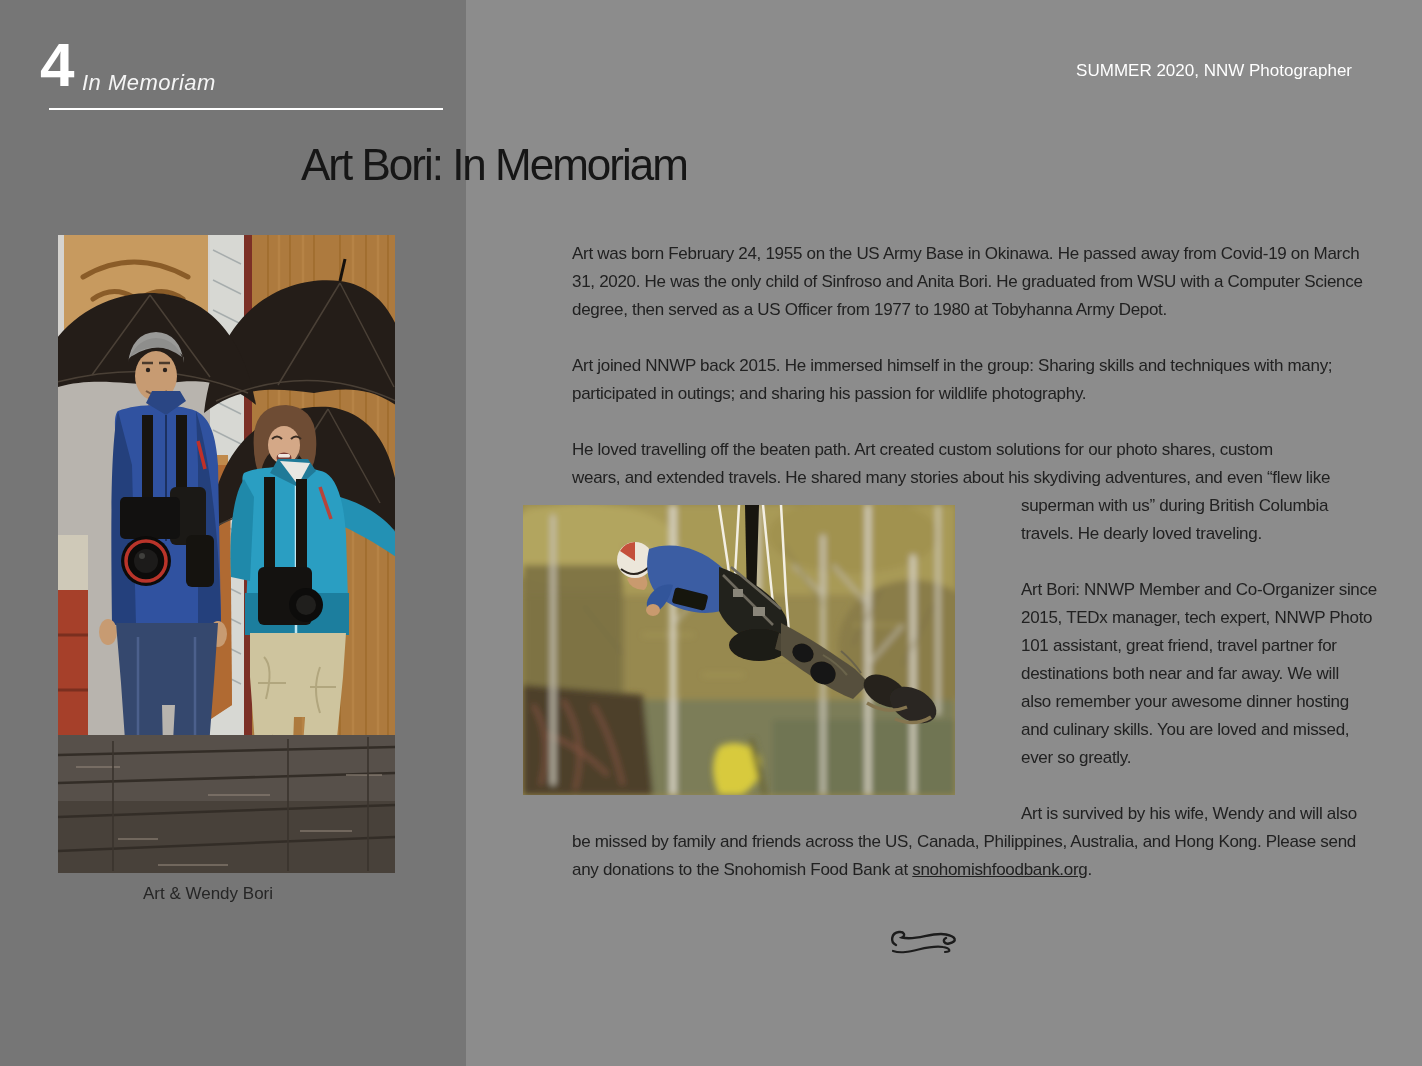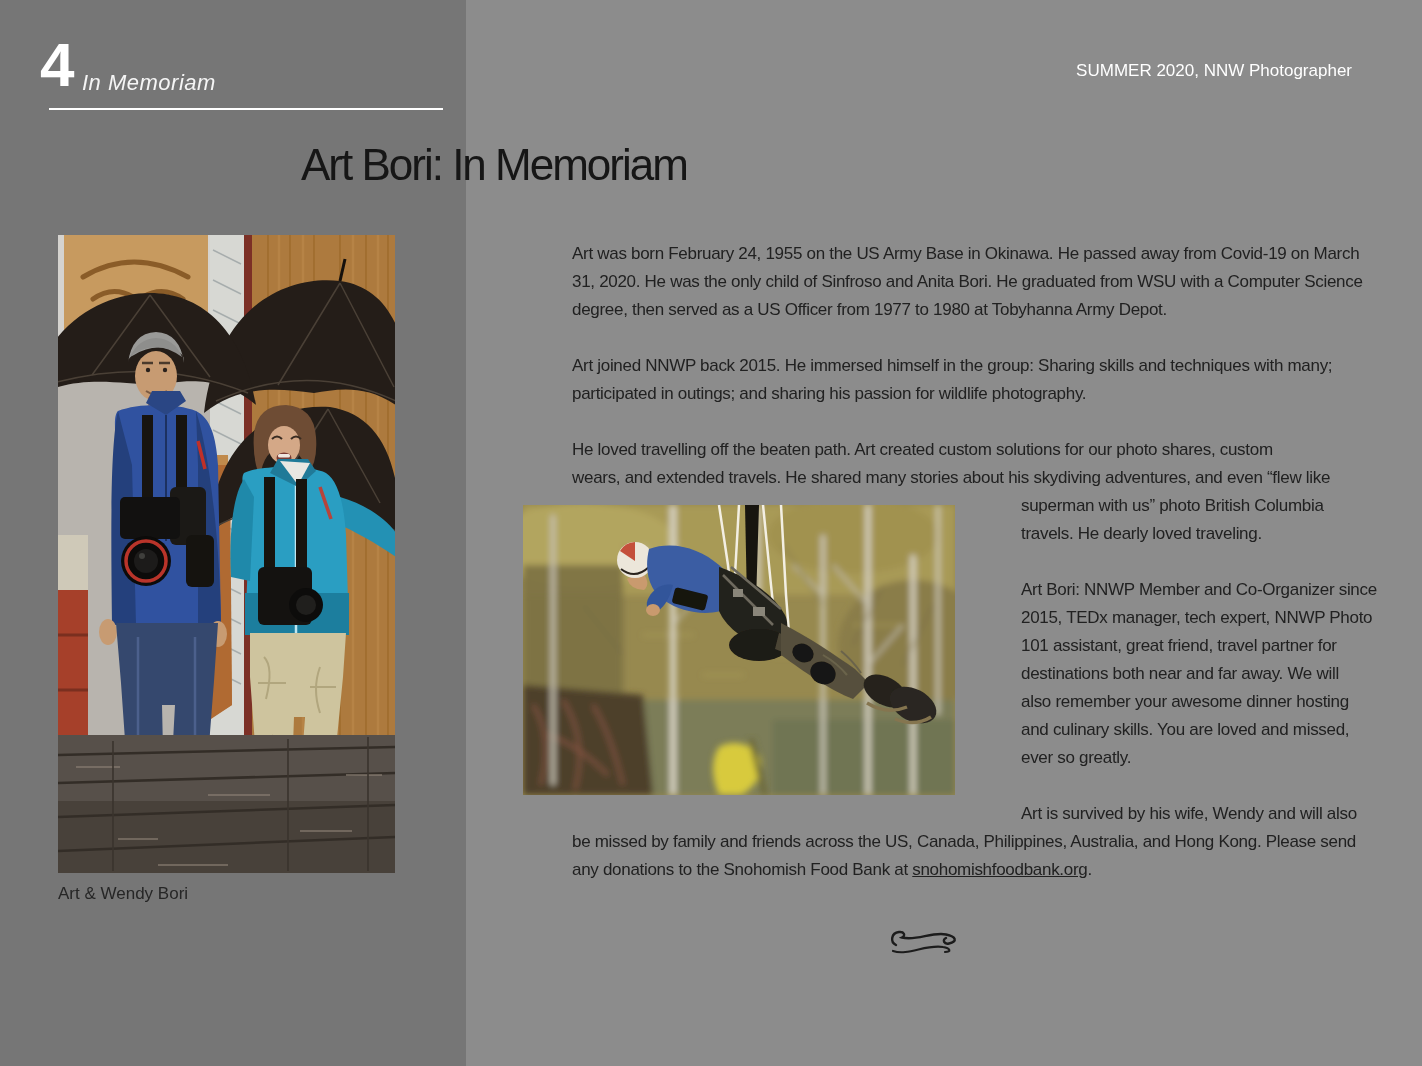--- a/index.html
+++ b/index.html
@@ -8,21 +8,21 @@
   #left-panel{position:absolute;left:0;top:0;width:466px;height:1066px;background:#767676;}
   #page-num{position:absolute;left:40px;top:34px;font-size:62px;font-weight:bold;
         color:#ffffff;line-height:1;z-index:3;}
   #section-title{position:absolute;left:82px;top:70px;font-size:22px;color:rgba(255,255,255,.93);
         letter-spacing:.5px;z-index:3;font-style:italic;}
   #header-rule{position:absolute;left:49px;top:108px;width:394px;height:2px;background:#ffffff;z-index:3;}
   #issue-label{position:absolute;right:70px;top:61px;font-size:17px;color:#ffffff;z-index:3;}
   #main-title{position:absolute;left:301px;top:140px;font-size:44px;letter-spacing:-2px;
         color:#161616;z-index:4;white-space:nowrap;}
   #couple-photo{position:absolute;left:58px;top:235px;z-index:2;}
-  #couple-caption{position:absolute;left:58px;top:884px;width:300px;text-align:left;
+  #couple-caption{position:absolute;left:58px;top:884px;width:300px;text-align:center;
         font-size:17px;color:#262626;z-index:3;}
   #zipline-photo{position:absolute;left:523px;top:505px;z-index:2;}
   #bodytext{position:absolute;left:524px;top:240px;width:840px;font-size:17px;line-height:28px;
         letter-spacing:-0.3px;color:#212121;z-index:3;margin-left:48px;}
   .ln{height:28px;white-space:nowrap;}
   .ind{padding-left:449px;}
   .sp{height:28px;}
   #foodbank-link{color:#212121;text-decoration:underline;cursor:pointer;}
   #flourish{position:absolute;left:886px;top:929px;z-index:3;}
 </style>
@@ -313,21 +313,21 @@
   <div id="bodytext">
     <div class="ln">Art was born February 24, 1955 on the US Army Base in Okinawa. He passed away from Covid-19 on March</div>
     <div class="ln">31, 2020. He was the only child of Sinfroso and Anita Bori. He graduated from WSU with a Computer Science</div>
     <div class="ln">degree, then served as a US Officer from 1977 to 1980 at Tobyhanna Army Depot.</div>
     <div class="sp"></div>
     <div class="ln">Art joined NNWP back 2015. He immersed himself in the group: Sharing skills and techniques with many;</div>
     <div class="ln">participated in outings; and sharing his passion for wildlife photography.</div>
     <div class="sp"></div>
     <div class="ln">He loved travelling off the beaten path. Art created custom solutions for our photo shares, custom</div>
     <div class="ln">wears, and extended travels. He shared many stories about his skydiving adventures, and even “flew like</div>
-    <div class="ln ind">superman with us” photo British Columbia</div>
+    <div class="ln ind">superman with us” during British Columbia</div>
     <div class="ln ind">travels. He dearly loved traveling.</div>
     <div class="sp"></div>
     <div class="ln ind">Art Bori: NNWP Member and Co-Organizer since</div>
     <div class="ln ind">2015, TEDx manager, tech expert, NNWP Photo</div>
     <div class="ln ind">101 assistant, great friend, travel partner for</div>
     <div class="ln ind">destinations both near and far away. We will</div>
     <div class="ln ind">also remember your awesome dinner hosting</div>
     <div class="ln ind">and culinary skills. You are loved and missed,</div>
     <div class="ln ind">ever so greatly.</div>
     <div class="sp"></div>

